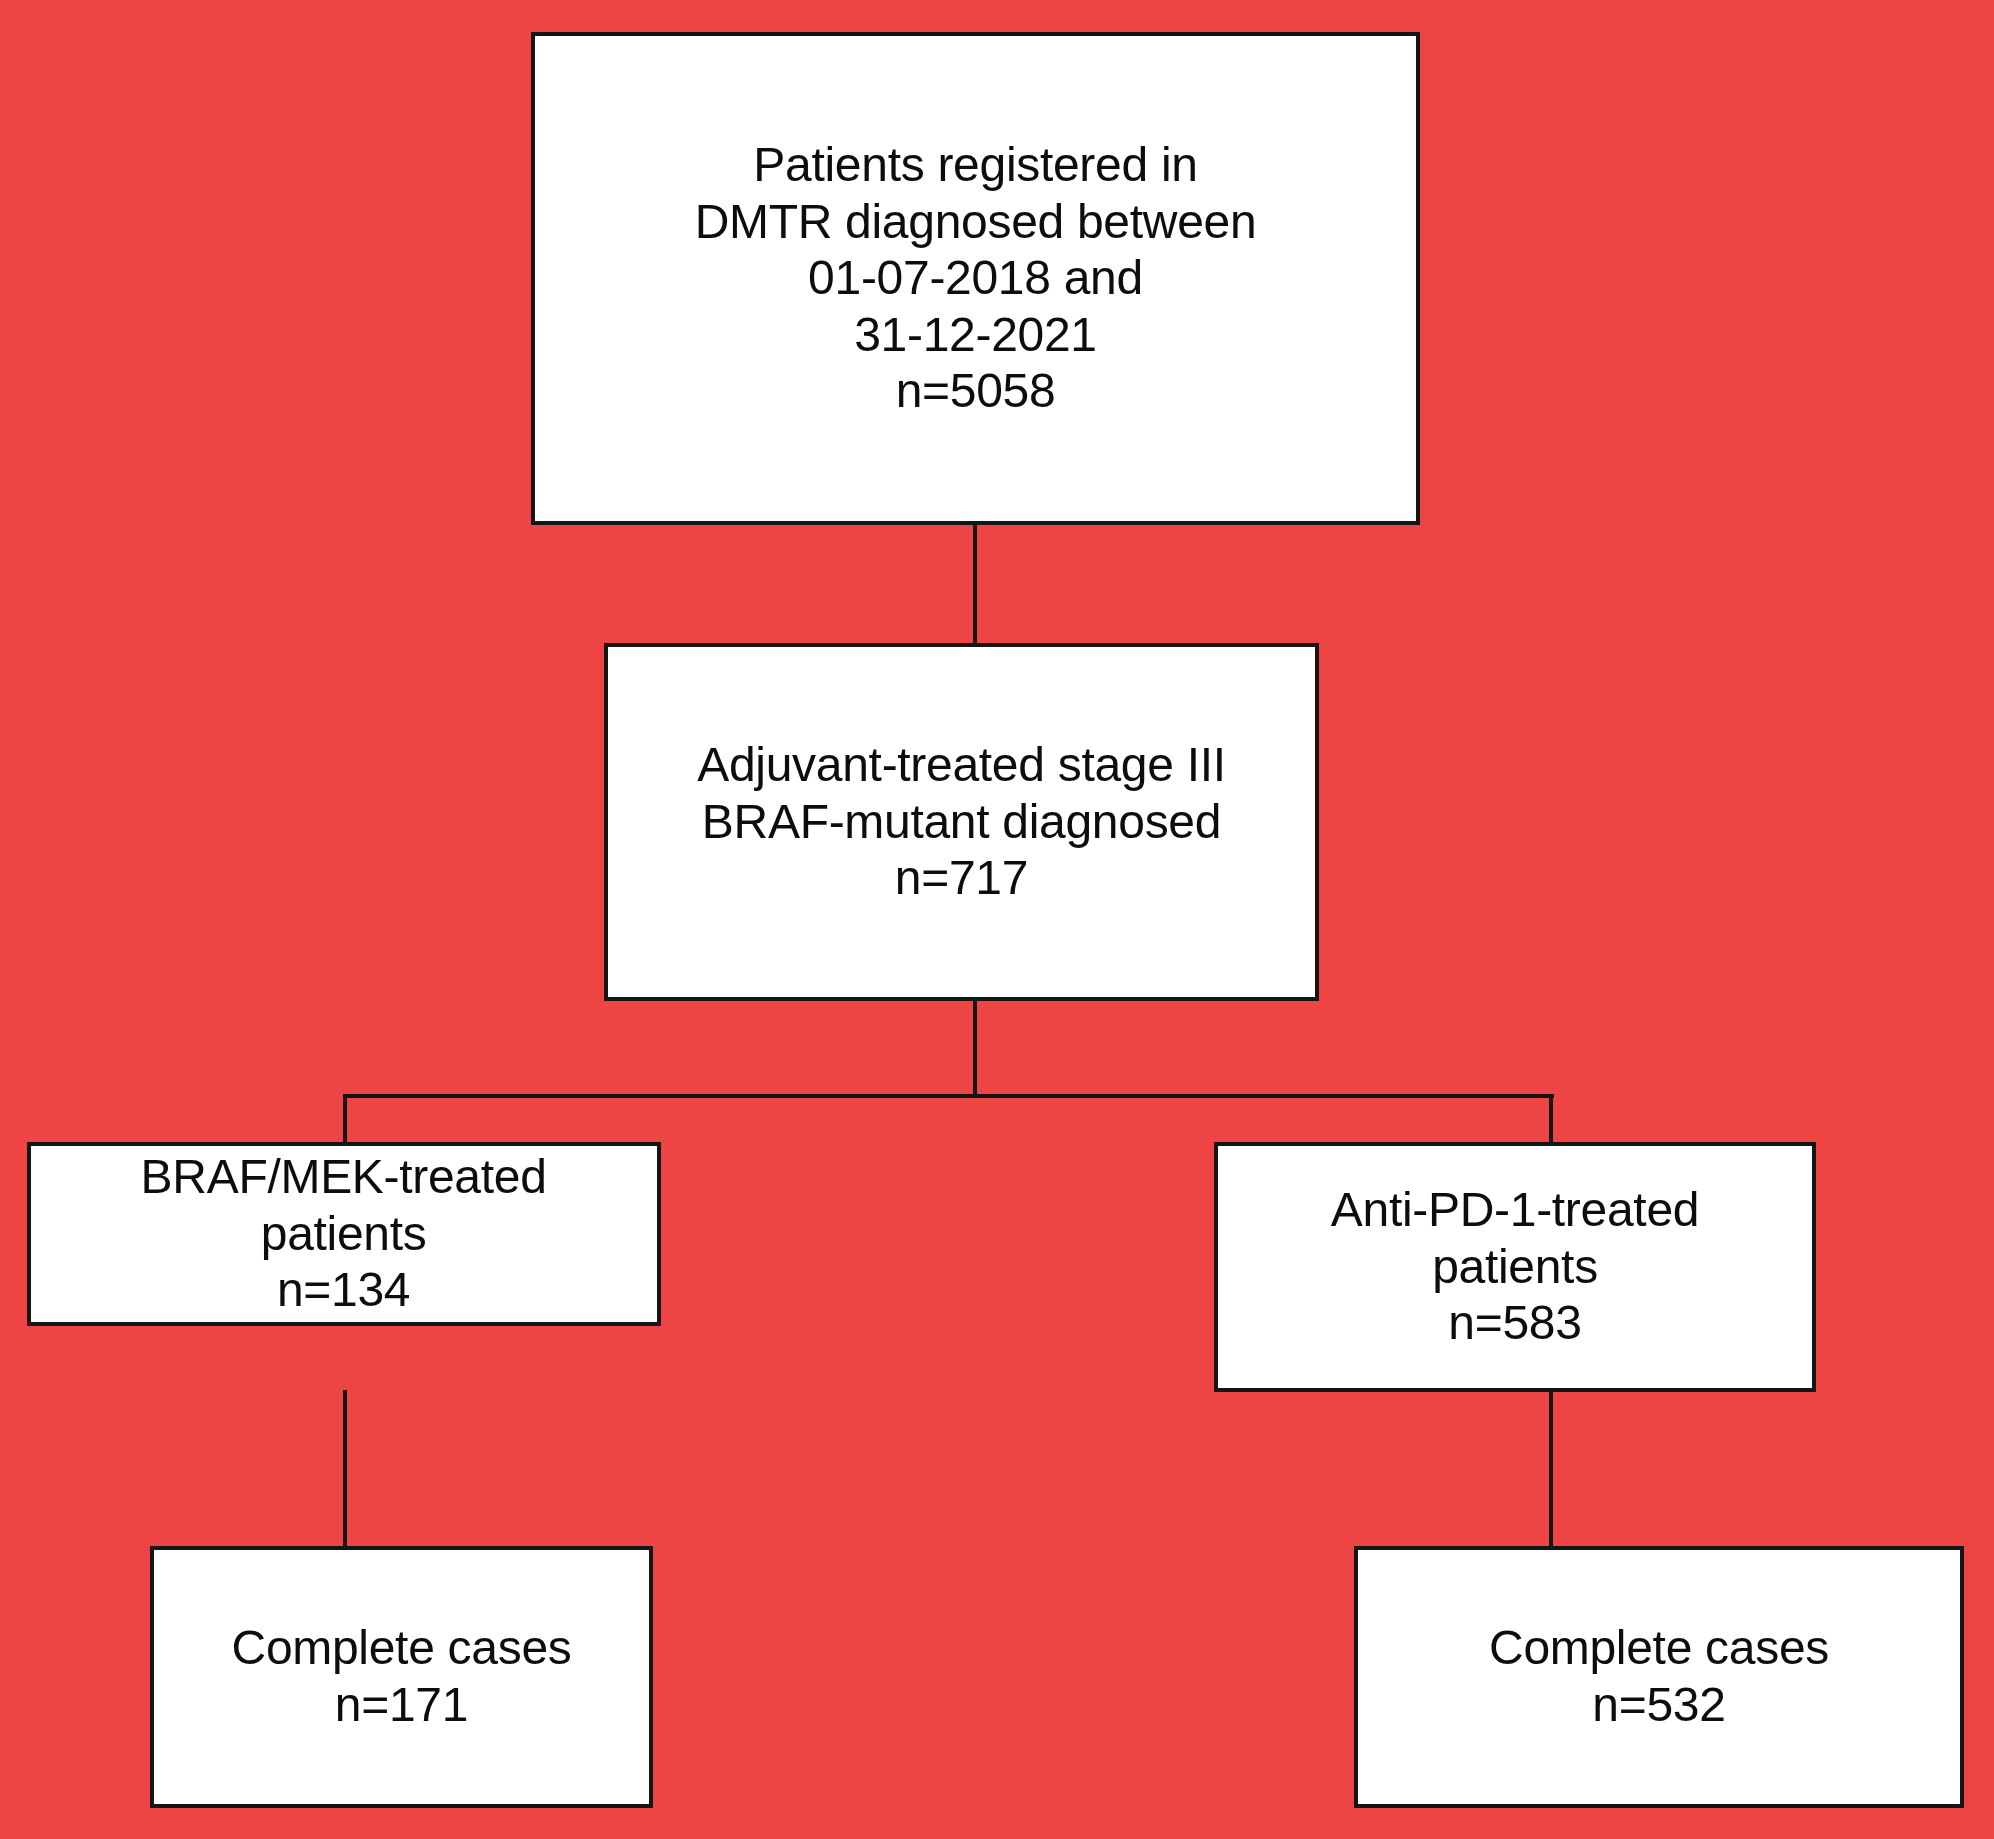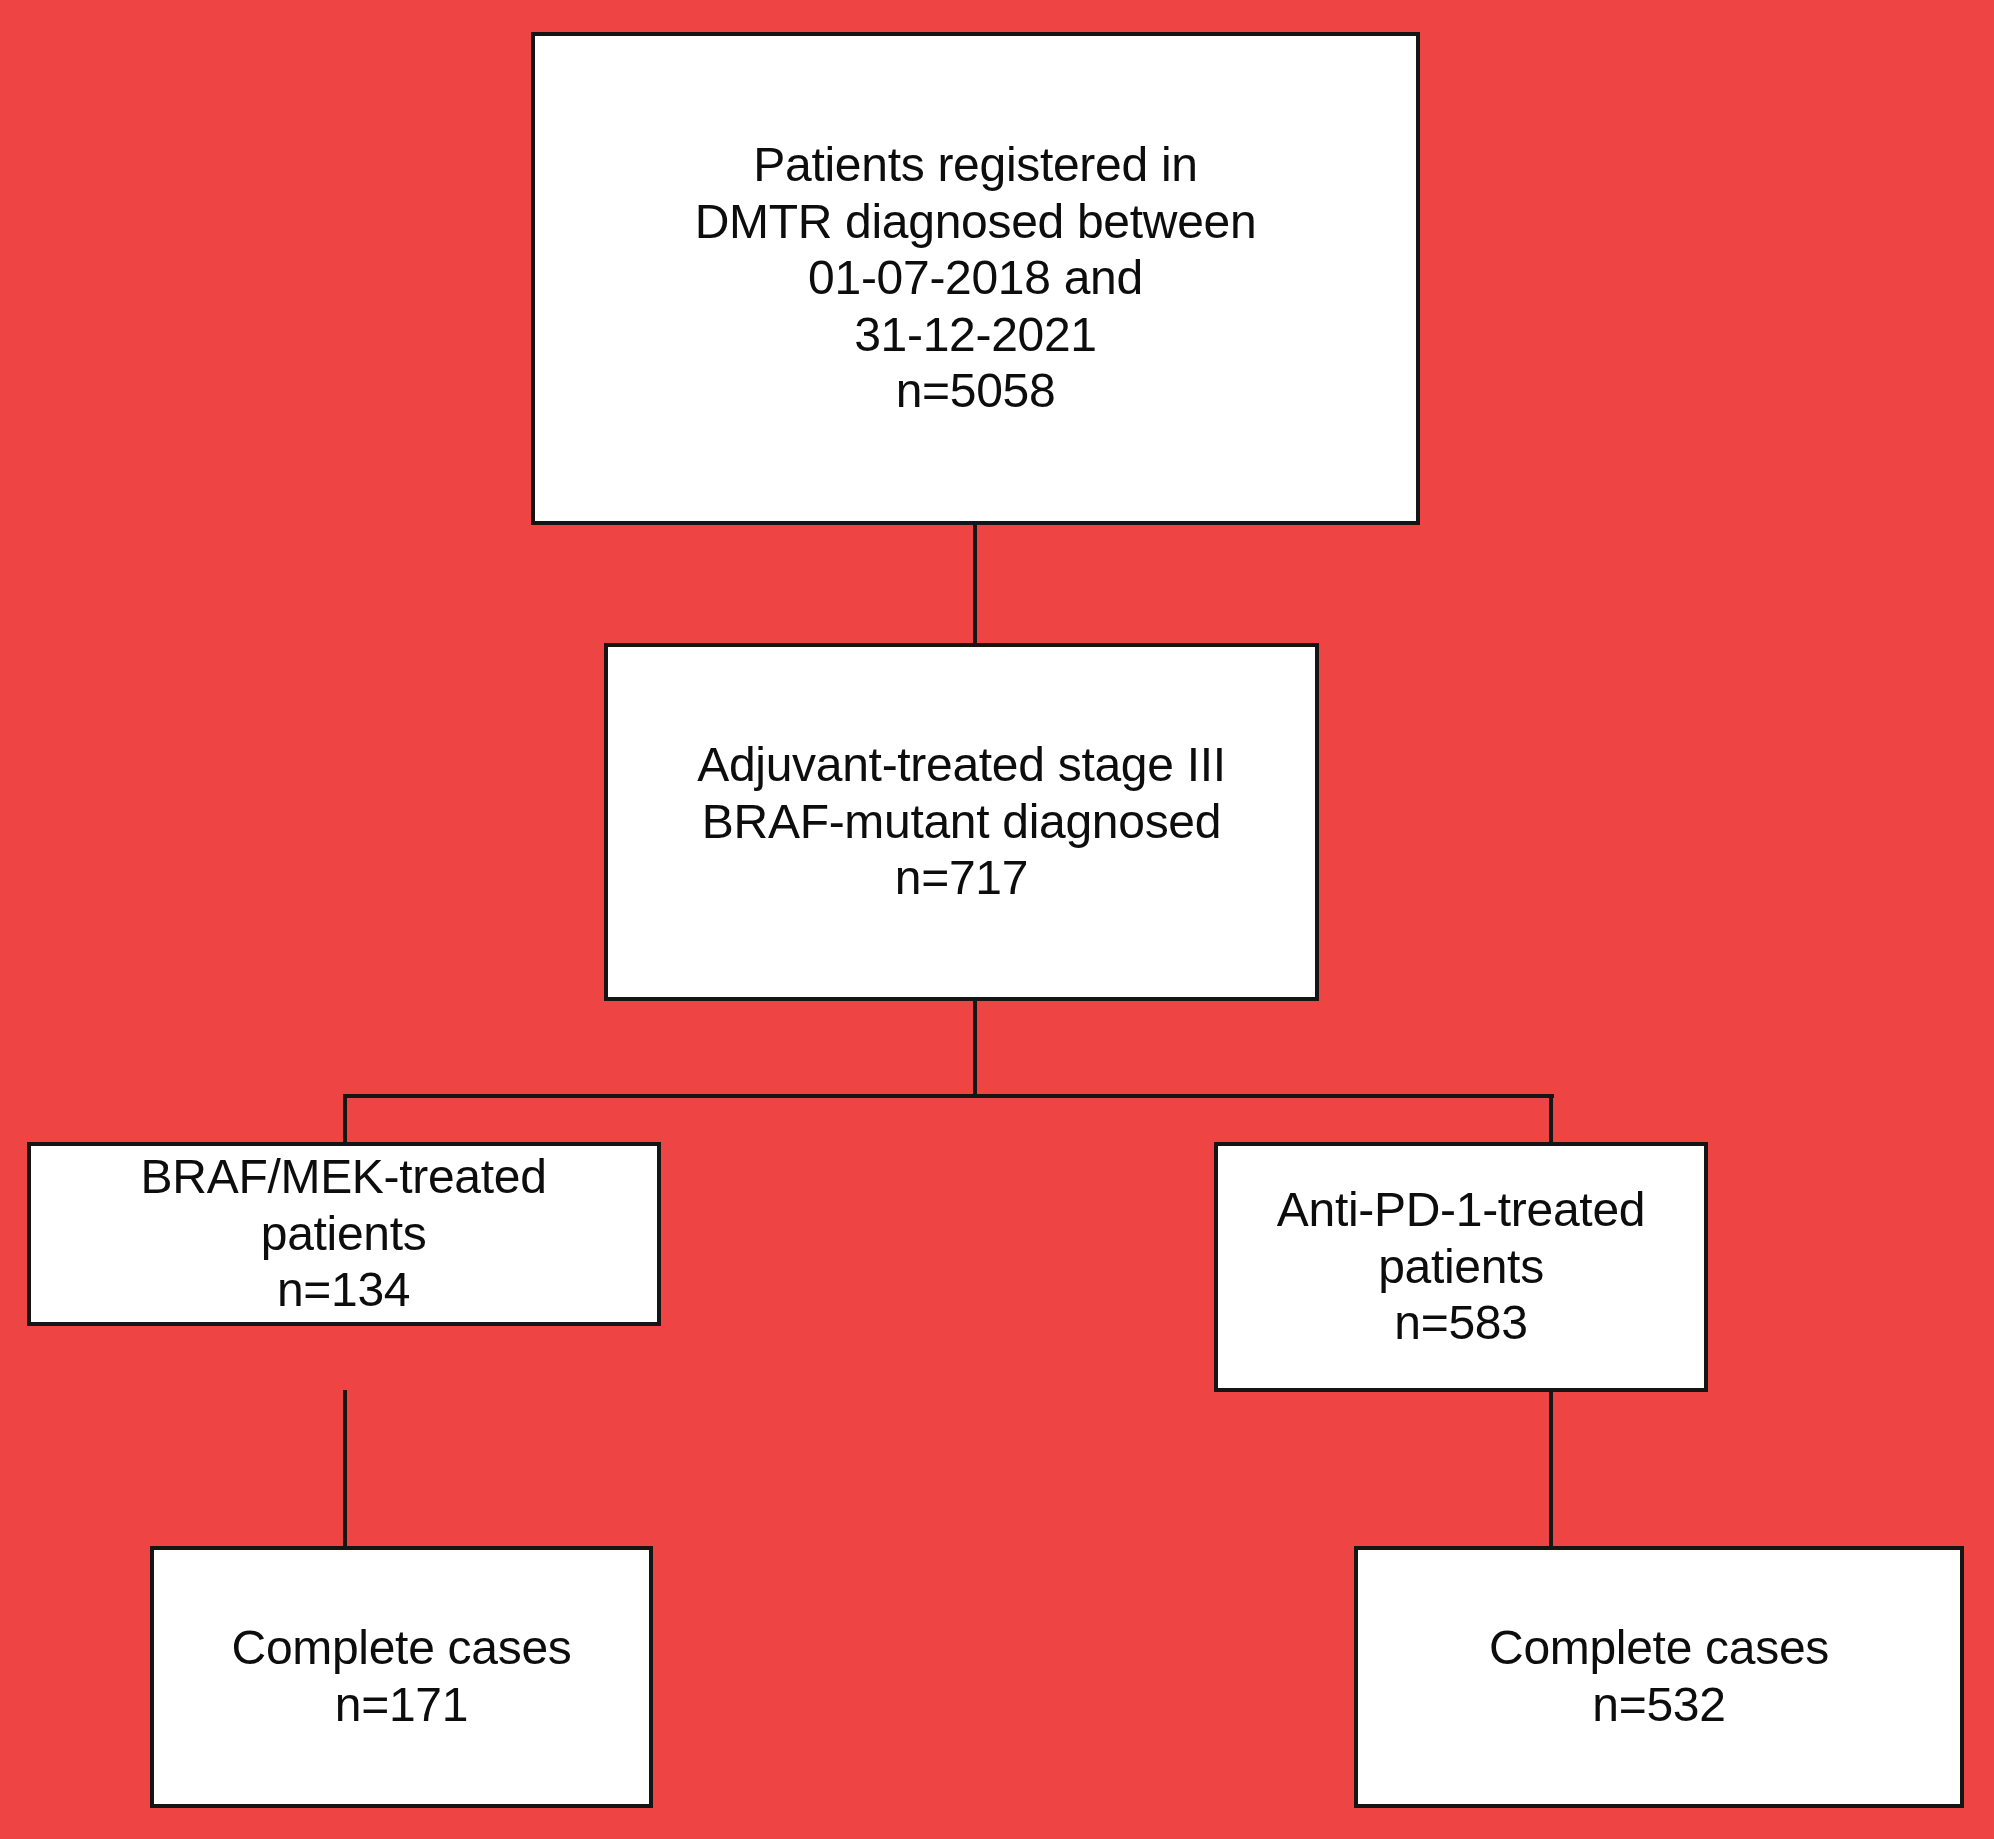--- a/index.html
+++ b/index.html
@@ -76,21 +76,21 @@
     <span class="line">BRAF-mutant diagnosed</span>
     <span class="line">n=717</span>
   </div>
 
   <div class="node" style="left:26.6px; top:1142px; width:634px; height:184px;">
     <span class="line">BRAF/MEK-treated</span>
     <span class="line">patients</span>
     <span class="line">n=134</span>
   </div>
 
-  <div class="node" style="left:1214px; top:1142px; width:494px; height:250px;">
+  <div class="node" style="left:1214px; top:1142px; width:602px; height:250px;">
     <span class="line">Anti-PD-1-treated</span>
     <span class="line">patients</span>
     <span class="line">n=583</span>
   </div>
 
   <div class="node" style="left:150px; top:1546px; width:503px; height:262px;">
     <span class="line">Complete cases</span>
     <span class="line">n=171</span>
   </div>
 

